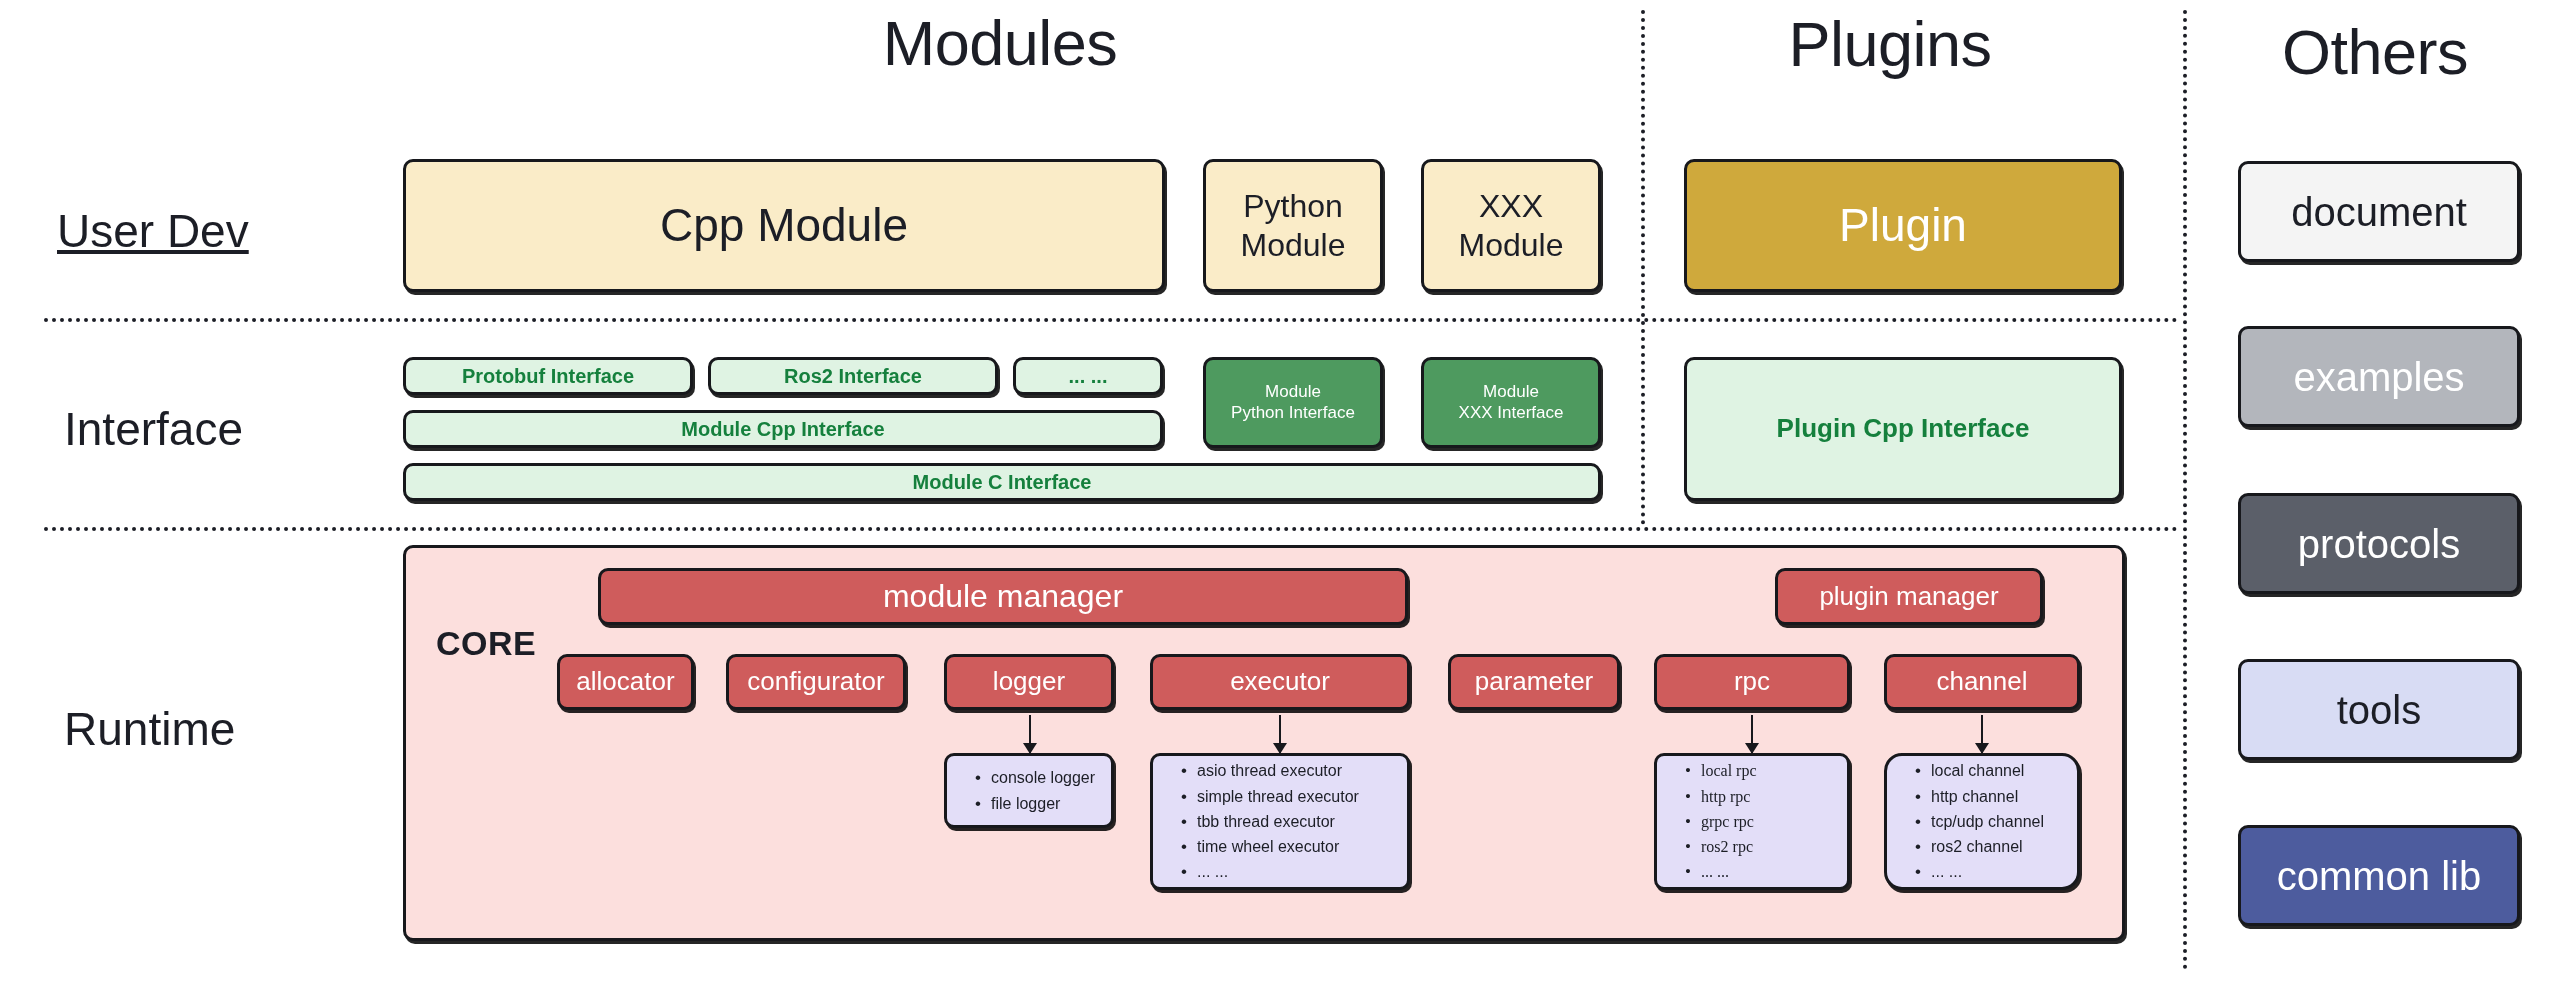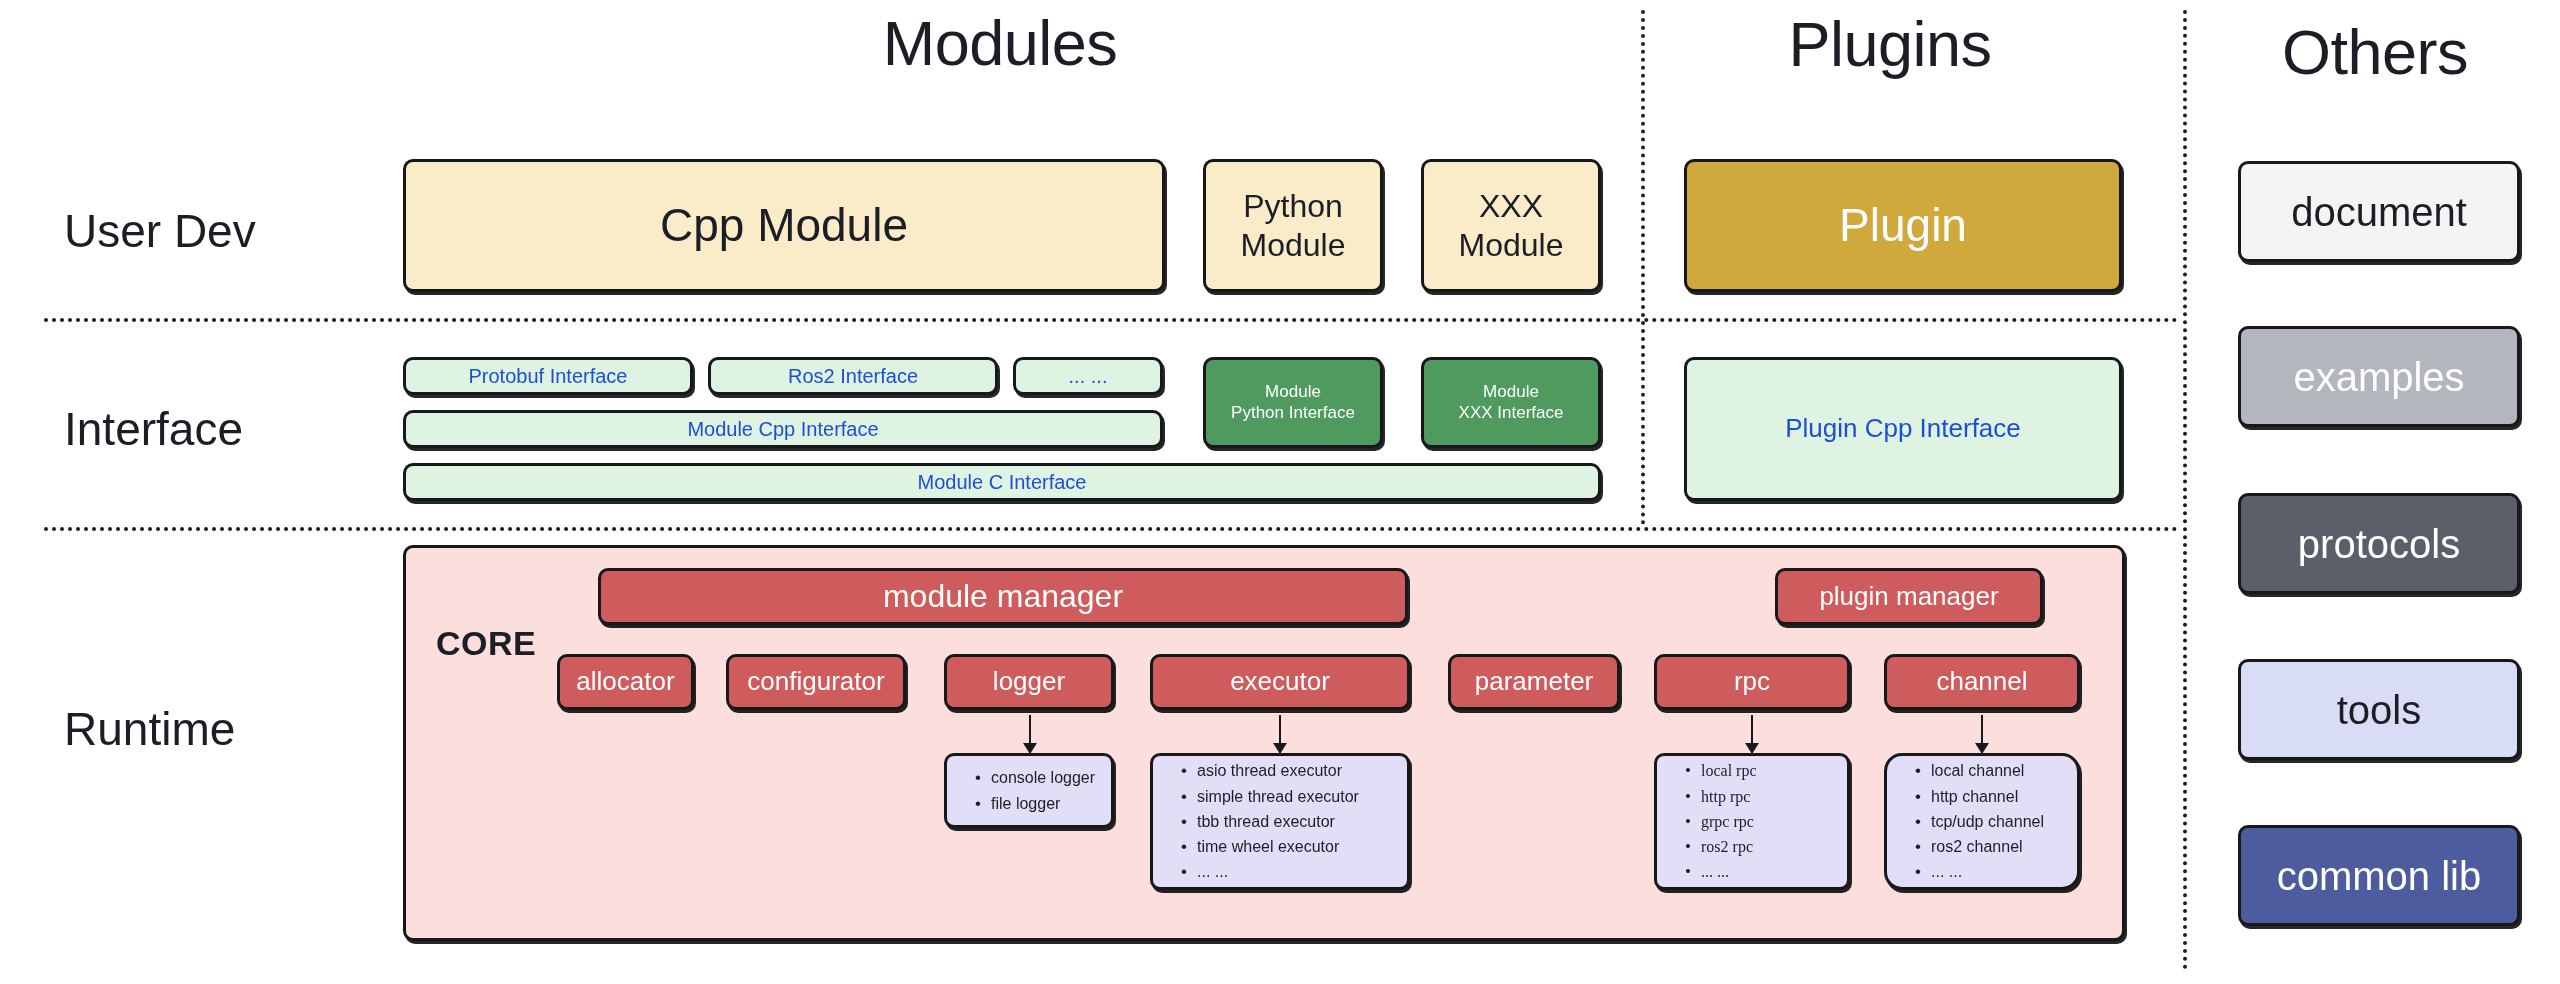--- a/index.html
+++ b/index.html
@@ -63,21 +63,21 @@
   }
   .vdivider {
     position: absolute;
     border-left: 4px dotted #1c1e26;
     width: 0;
   }
 
   
   .c-cream    { background: #faecc8; color: #1c1e26; }
   .c-gold     { background: #cfa93c; color: #ffffff; }
-  .c-mint     { background: #dff3e3; color: #1d4ed8; }
+  .c-mint     { background: #dff3e3; color: #15803d; font-weight: bold; }
   .c-green    { background: #4e9a5f; color: #ffffff; }
   .c-red      { background: #cf5c5c; color: #ffffff; }
   .c-white    { background: #f4f4f4; color: #1c1e26; }
   .c-gray     { background: #b3b6bc; color: #ffffff; }
   .c-darkgray { background: #5b5f69; color: #ffffff; }
   .c-lavender { background: #d8dcf4; color: #1c1e26; }
   .c-navy     { background: #4d5c9e; color: #ffffff; }
 
   
   .core-box {
@@ -168,21 +168,21 @@
   <div class="section-title" style="left:800px; top:7px; width:400px;">Modules</div>
   <div class="section-title" style="left:1690px; top:8px; width:400px;">Plugins</div>
   <div class="section-title" style="left:2190px; top:16px; width:370px;">Others</div>
 
   <div class="hdivider" style="left:44px; top:318px; width:2135px;"></div>
   <div class="hdivider" style="left:44px; top:527px; width:2135px;"></div>
 
   <div class="vdivider" style="left:1641px; top:10px; width:0; height:515px;"></div>
   <div class="vdivider" style="left:2183px; top:10px; width:0; height:960px;"></div>
 
-  <div class="row-label" style="left:64px; top:204px;">User Dev</div>
+  <div class="row-label" style="left:57px; top:204px;text-decoration:underline;">User Dev</div>
   <div class="row-label" style="left:64px; top:402px;">Interface</div>
   <div class="row-label" style="left:64px; top:702px;">Runtime</div>
 
   <div class="node c-cream t-xxl" style="left:403px; top:159px; width:762px; height:133px;">Cpp Module</div>
 
   <div class="node c-cream t-lg" style="left:1203px; top:159px; width:180px; height:133px;">Python
 Module</div>
 
   <div class="node c-cream t-lg" style="left:1421px; top:159px; width:180px; height:133px;">XXX
 Module</div>

